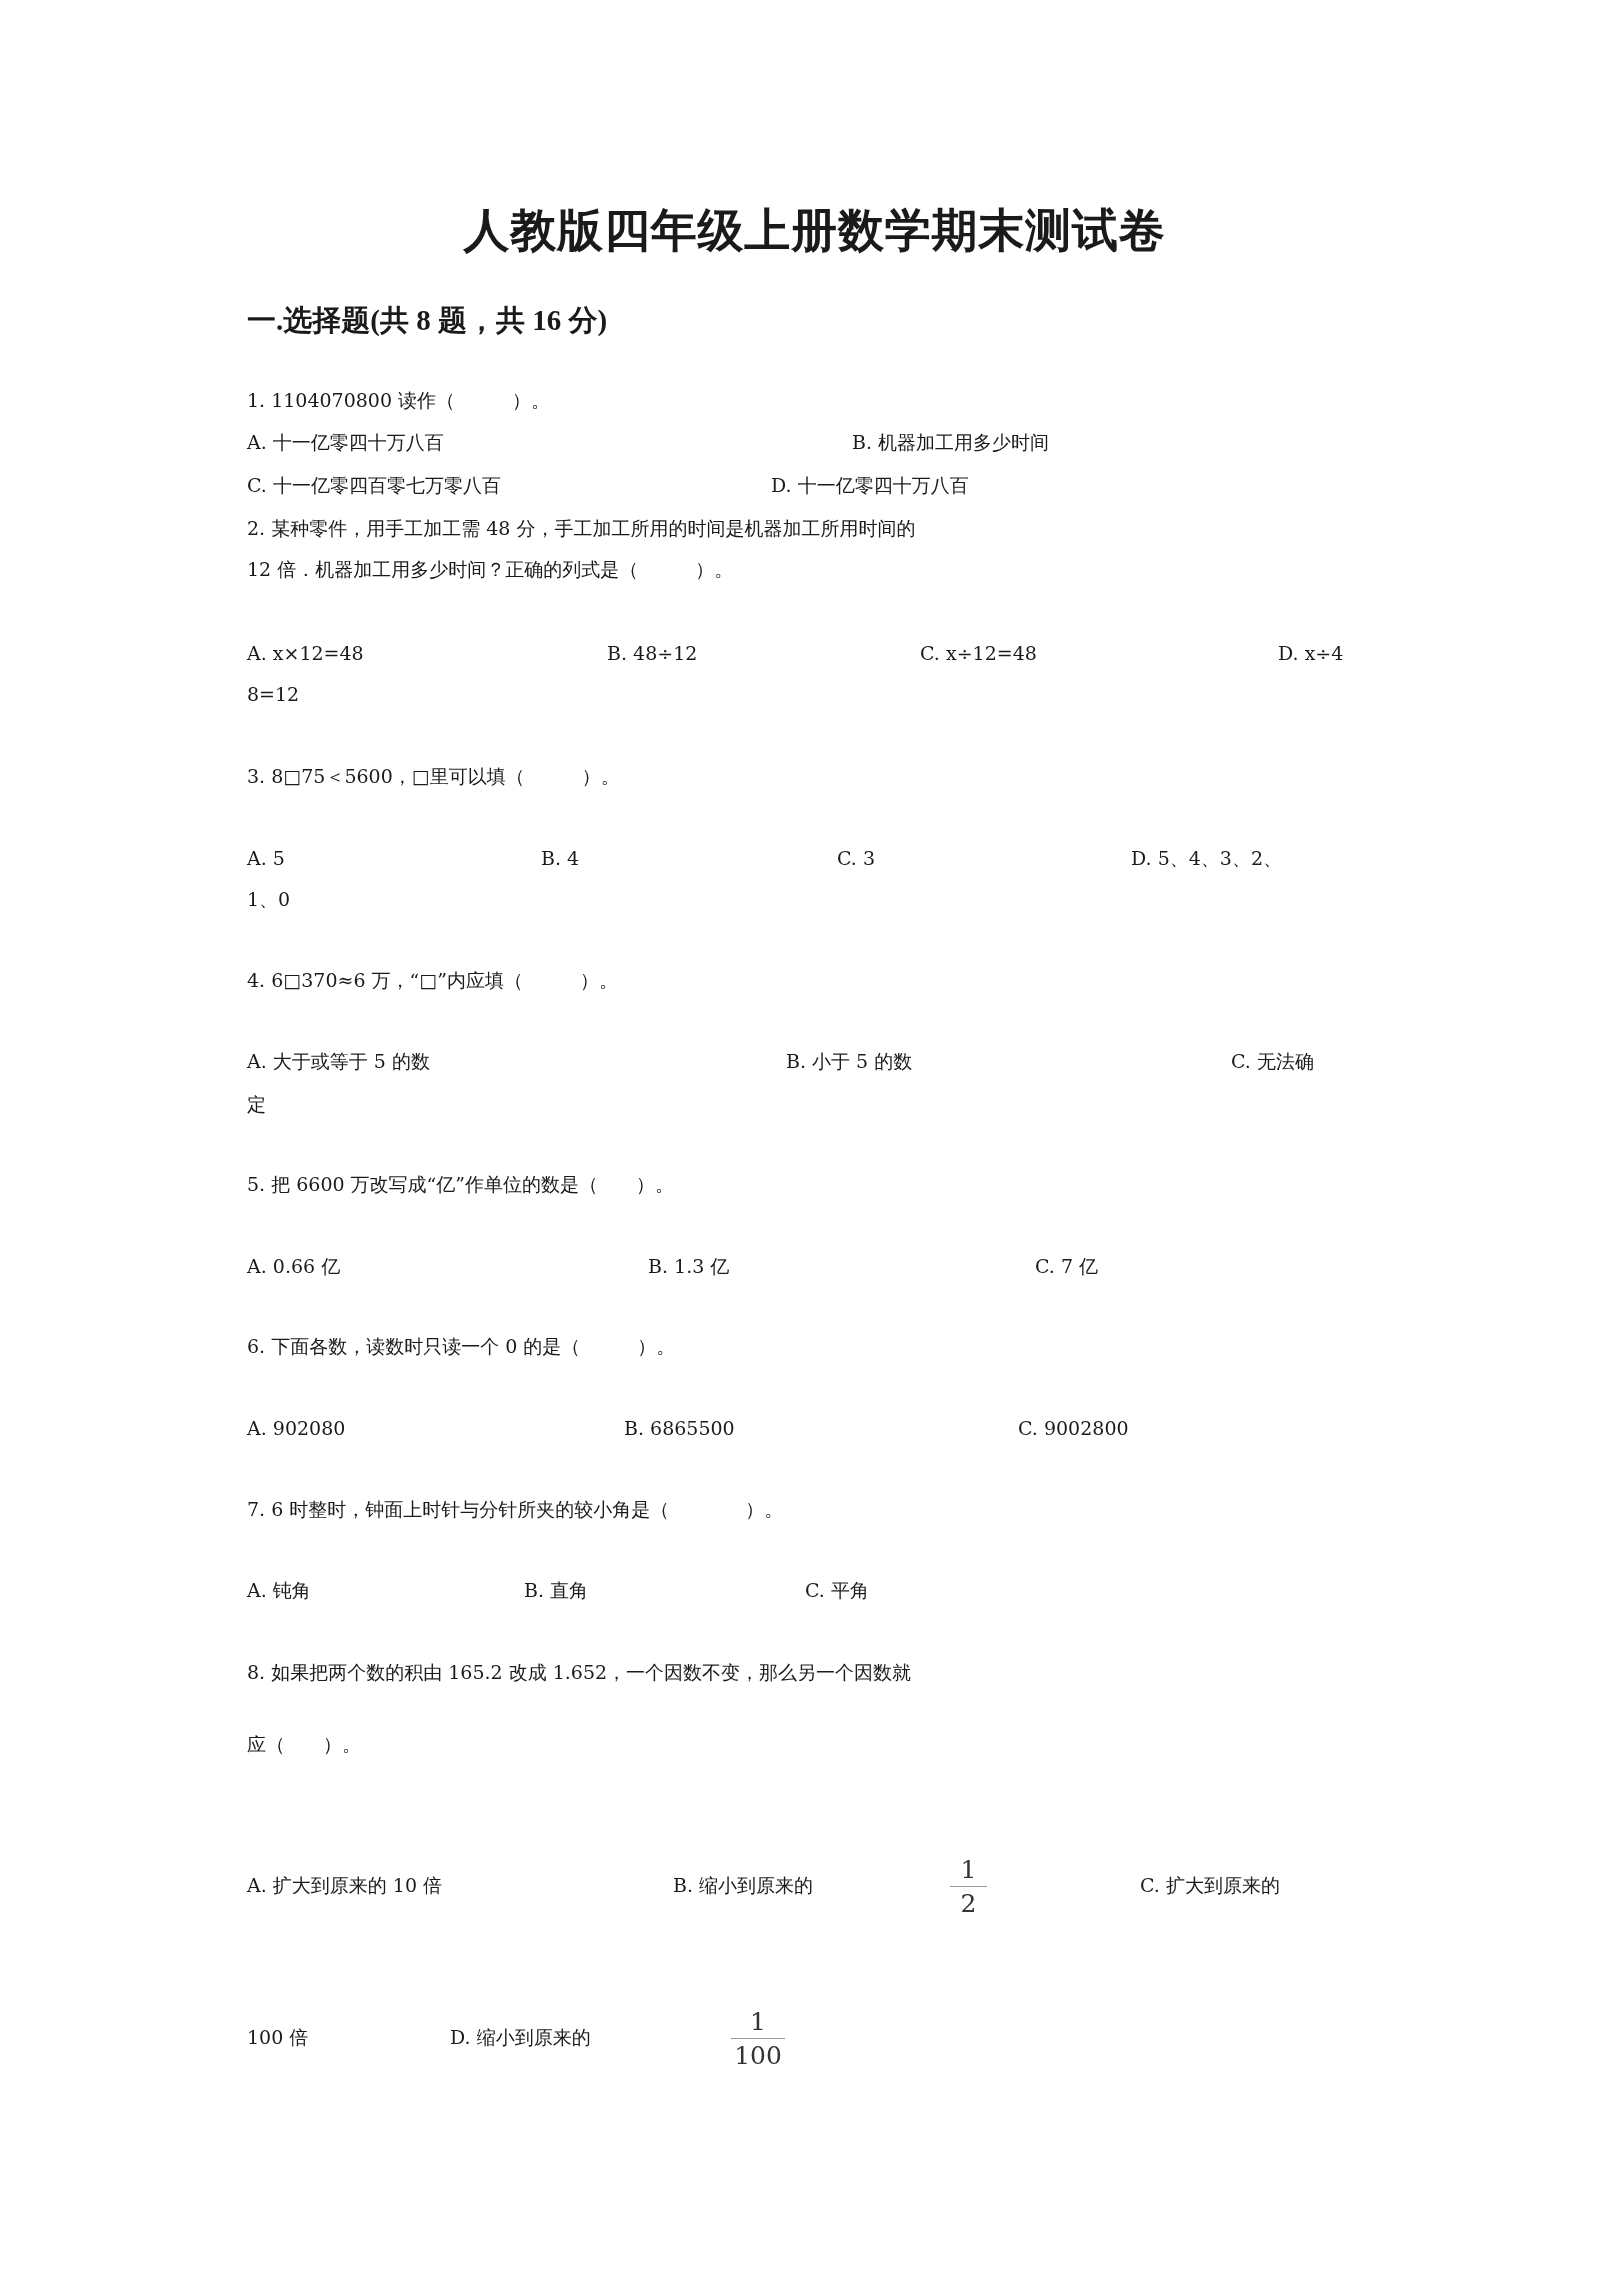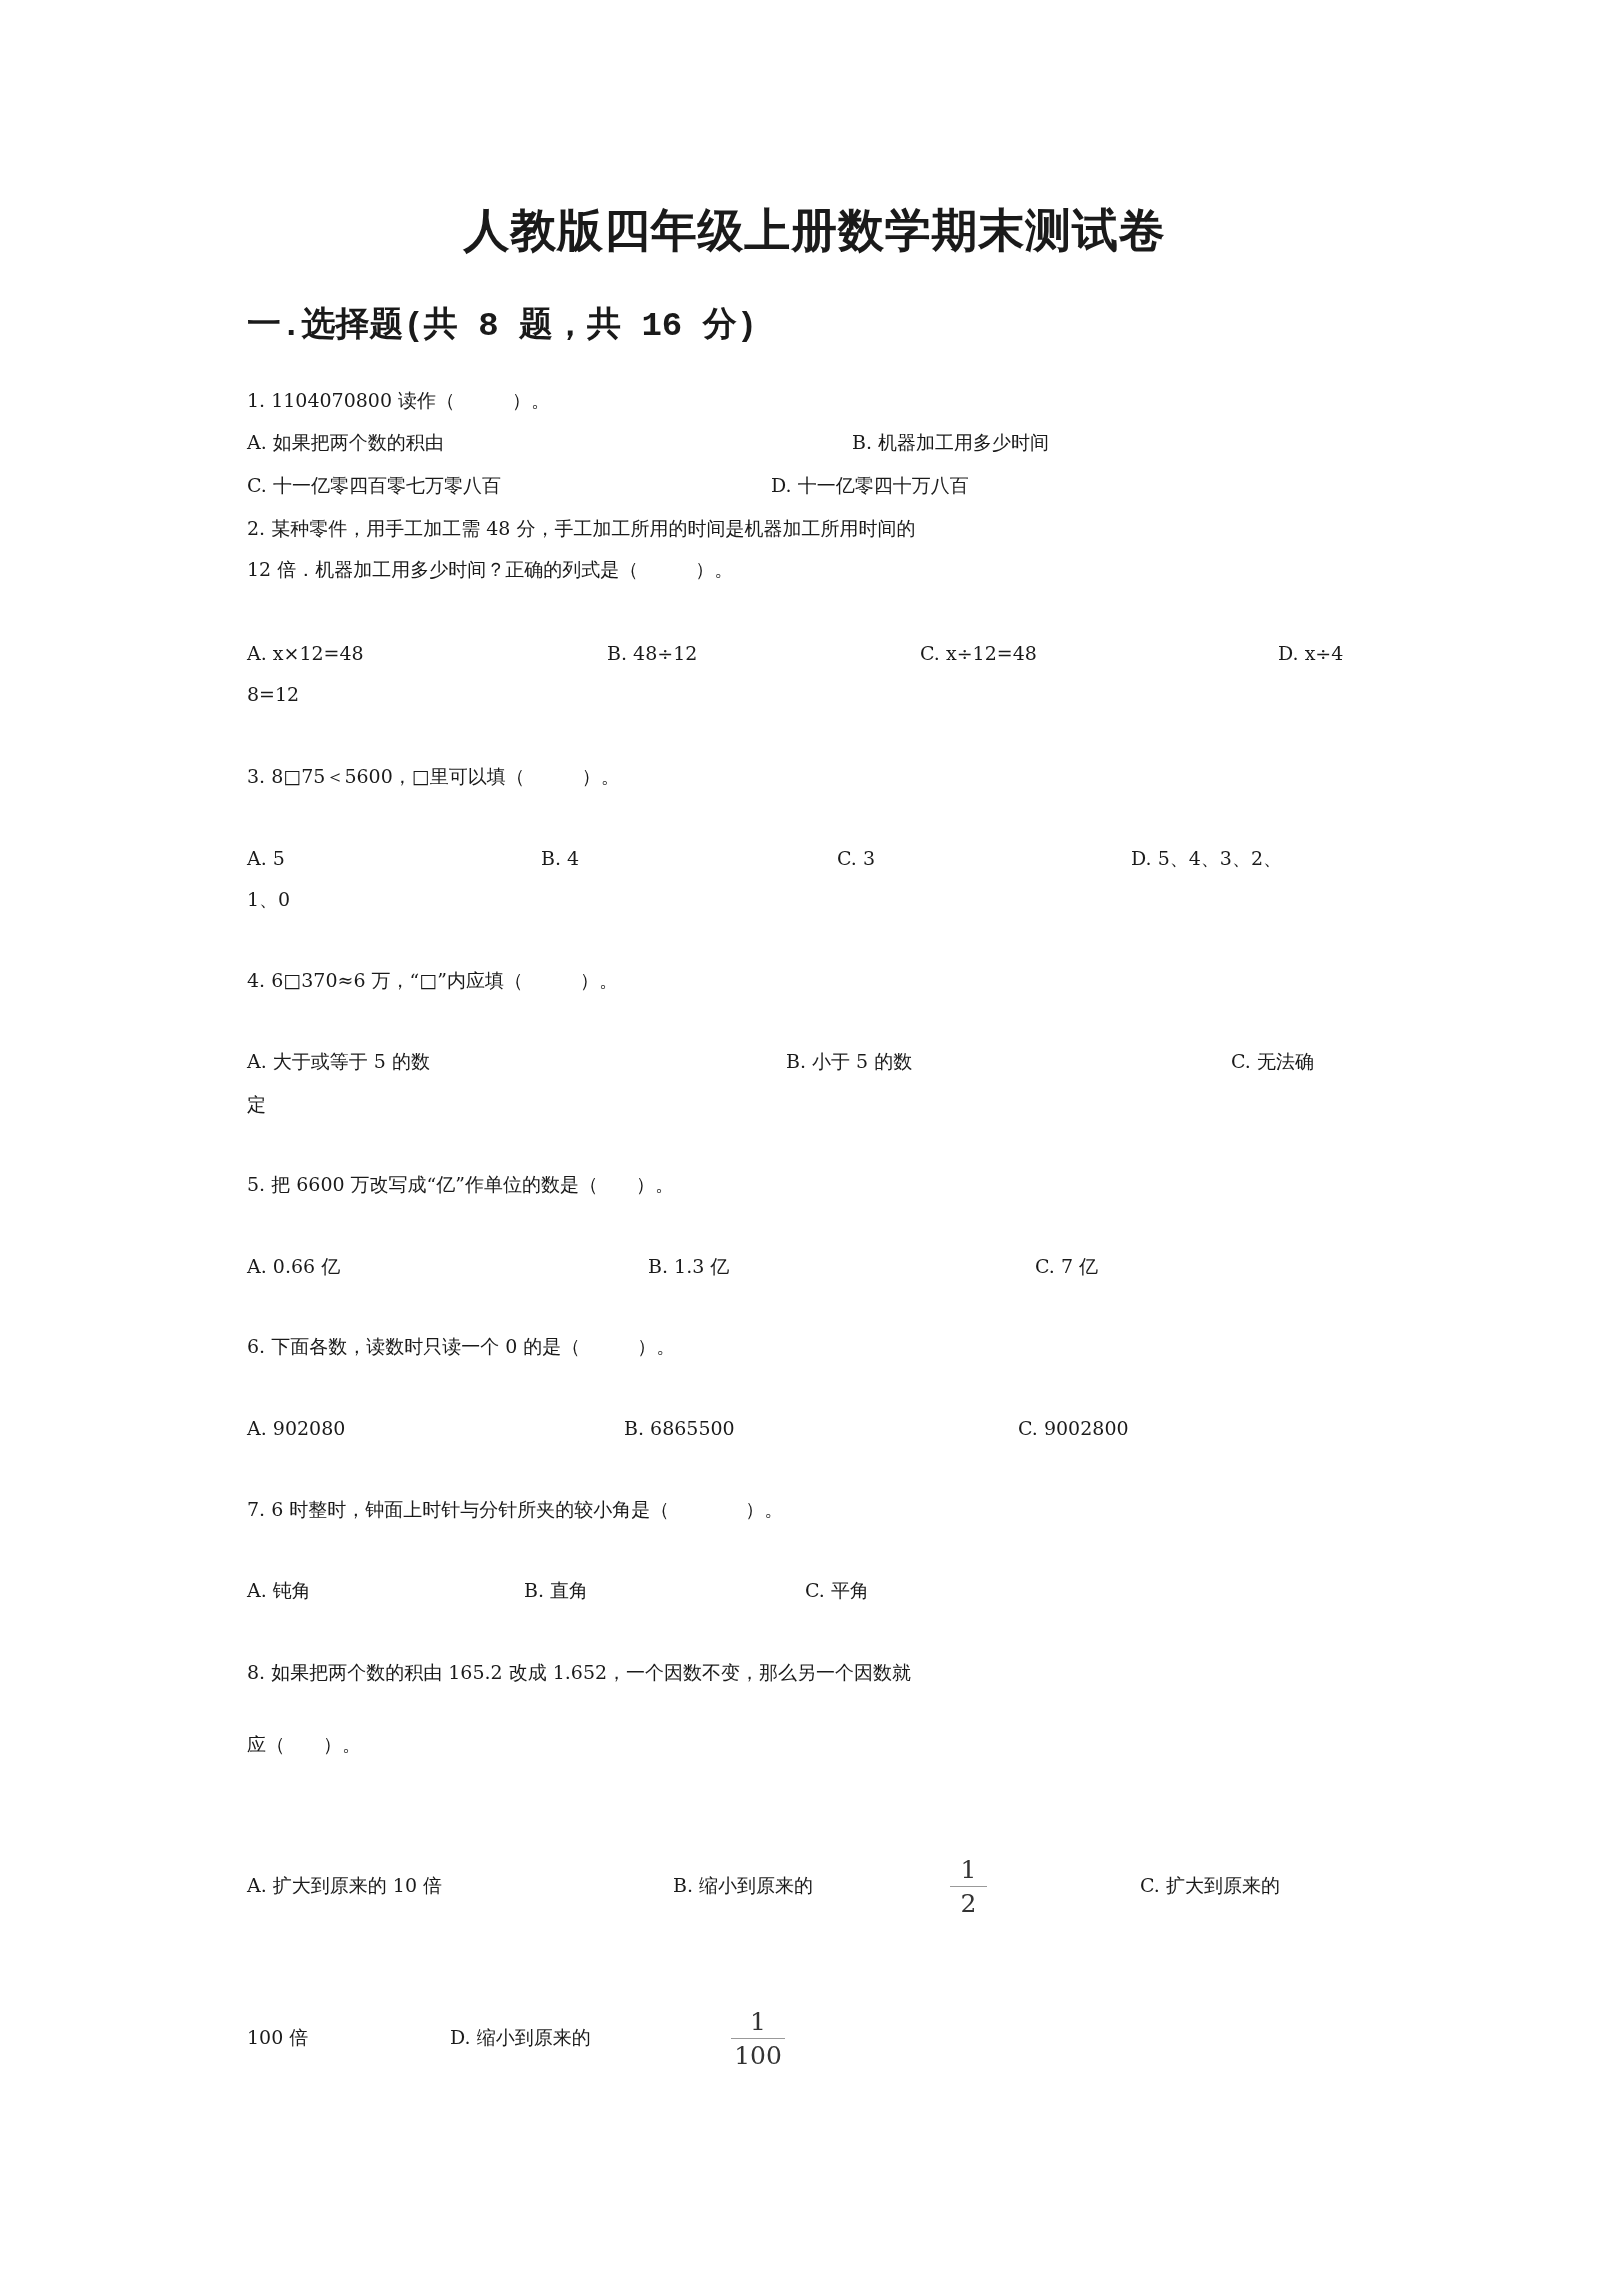--- a/index.html
+++ b/index.html
@@ -8,39 +8,39 @@
     font-family: "DejaVu Serif", "Liberation Serif", serif;
     color: #1a1a1a;
   }
   .abs { position: absolute; white-space: nowrap; }
   .title {
     left: 3px; width: 1623px; text-align: center; top: 200px;
     font-size: 46px; font-weight: bold; letter-spacing: 0.8px;
     font-family: Liberation Sans, sans-serif;
   }
   .section {
-    left: 247px; top: 301px; font-size: 34px; font-weight: bold;
-    font-family: Liberation Mono, monospace;
+    left: 247px; top: 301px; font-size: 29px; font-weight: bold;
+    font-family: Liberation Serif, serif;
   }
   .line { font-size: 19px; line-height: 37px; }
   .frac {
     position: absolute; display: inline-flex; flex-direction: column; align-items: center;
     font-size: 25px; line-height: 29px; color: #333;
   }
   .frac .bar { width: 100%; height: 1.7px; background: #999; margin: 1.7px 0; }
 </style>
 </head>
 <body>
 
 <div class="abs title">人教版四年级上册数学期末测试卷</div>
 <div class="abs section">一.选择题(共 8 题，共 16 分)</div>
 
 <div>
   <div class="abs line" style="left:247px;top:382px">1. 1104070800 读作（　　　）。</div>
-  <div class="abs line" style="left:247px;top:424px">A. 如果把两个数的积由</div>
+  <div class="abs line" style="left:247px;top:424px">A. 十一亿零四十万八百</div>
   <div class="abs line" style="left:852px;top:424px">B. 机器加工用多少时间</div>
   <div class="abs line" style="left:247px;top:467px">C. 十一亿零四百零七万零八百</div>
   <div class="abs line" style="left:771px;top:467px">D. 十一亿零四十万八百</div>
 </div>
 
 <div>
   <div class="abs line" style="left:247px;top:510px">2. 某种零件，用手工加工需 48 分，手工加工所用的时间是机器加工所用时间的</div>
   <div class="abs line" style="left:247px;top:551px">12 倍．机器加工用多少时间？正确的列式是（　　　）。</div>
   <div class="abs line" style="left:247px;top:635px">A. x×12=48</div>
   <div class="abs line" style="left:607px;top:635px">B. 48÷12</div>

